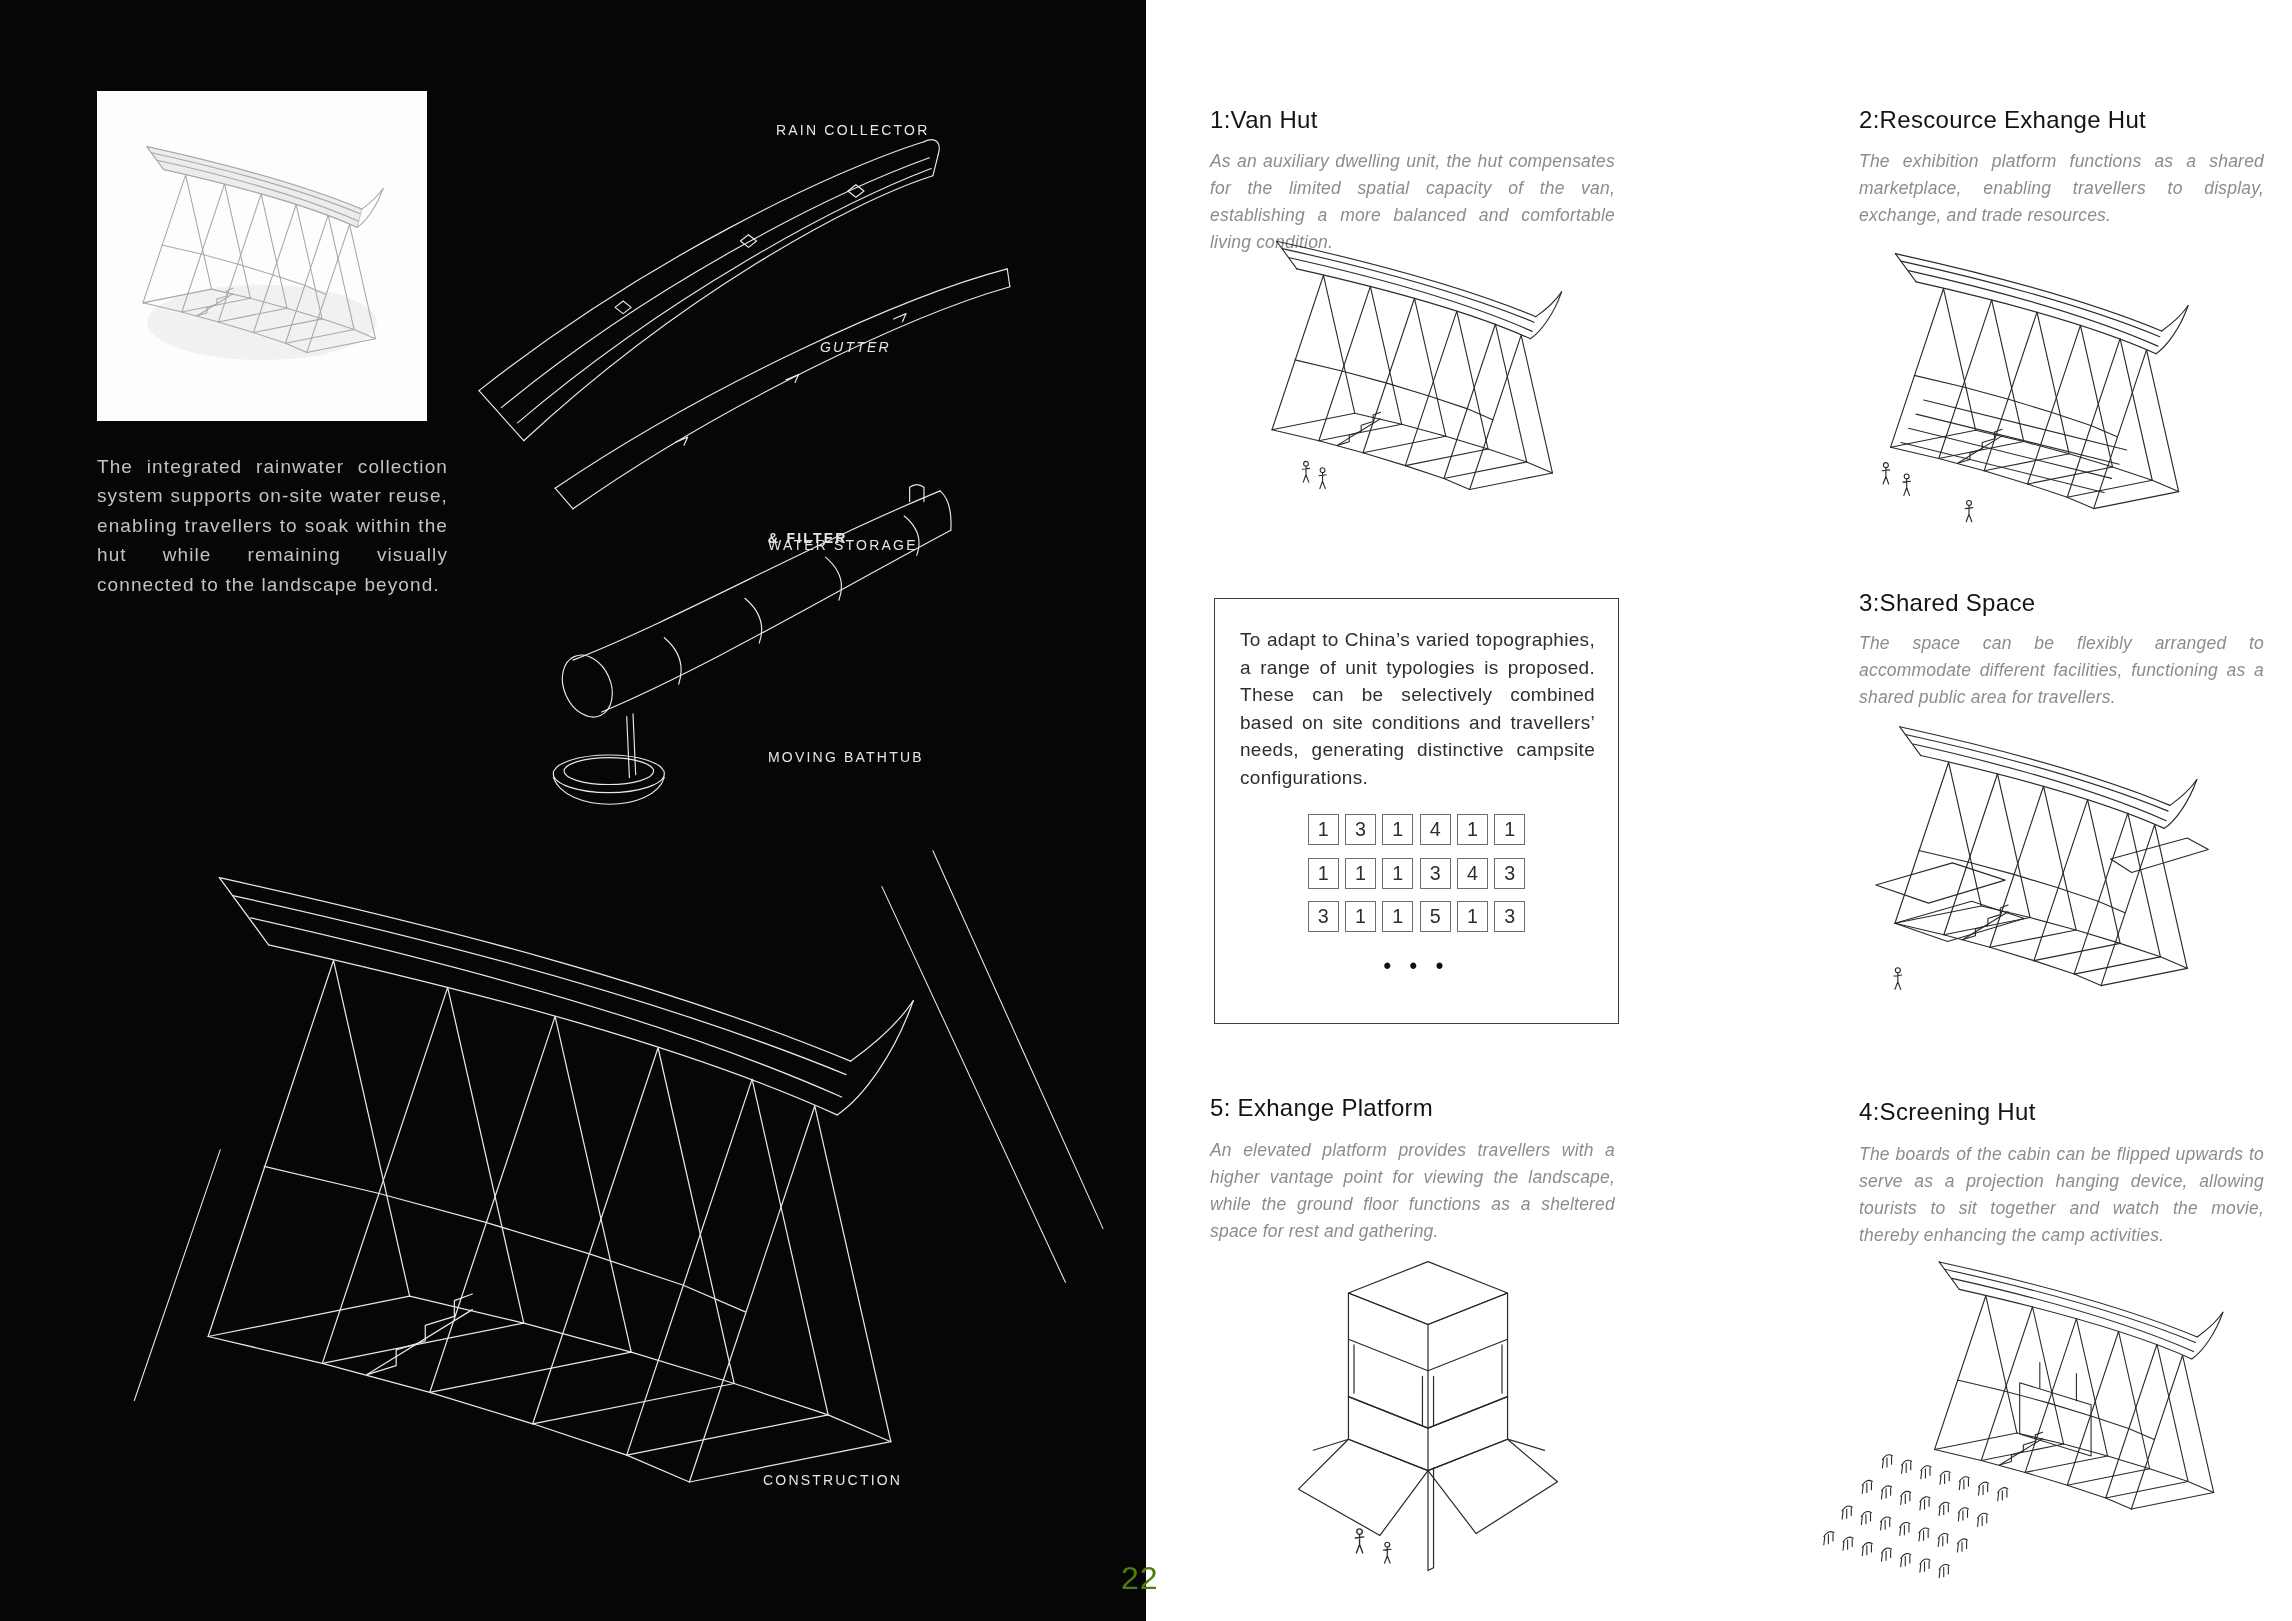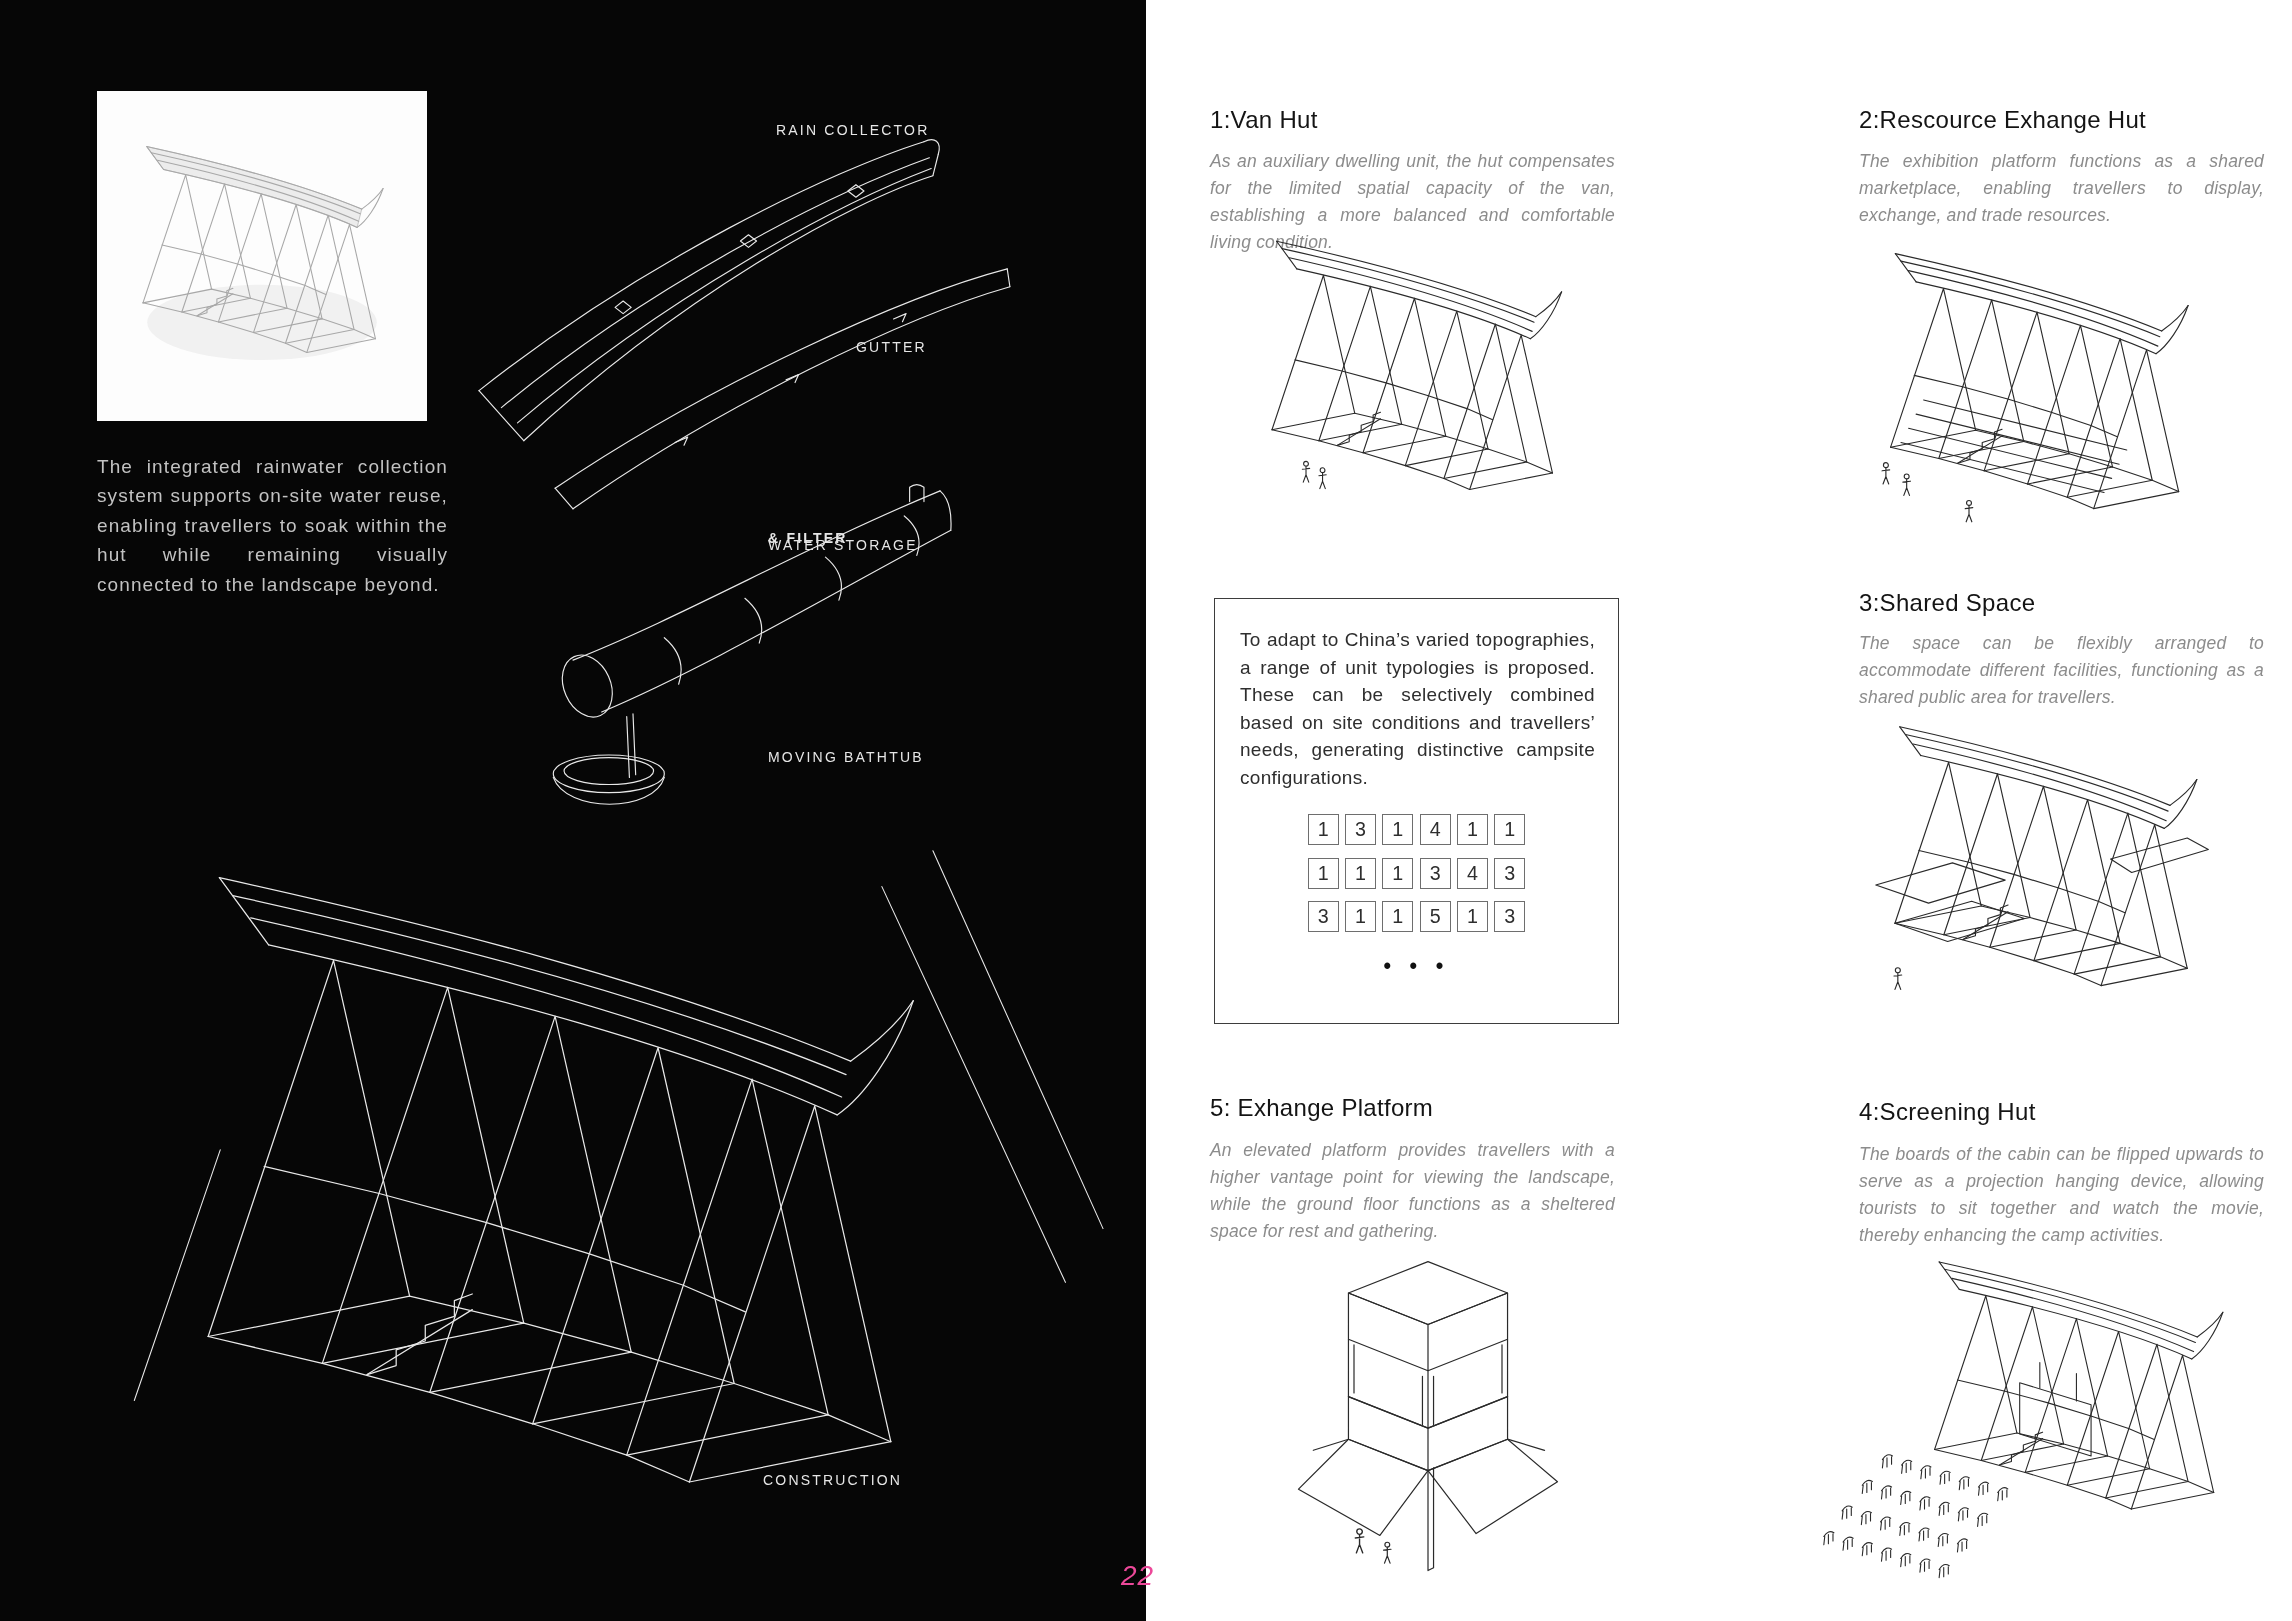--- a/index.html
+++ b/index.html
@@ -5,21 +5,21 @@
   html,body{margin:0;padding:0;background:#222;}
   .page{position:relative;width:2293px;height:1621px;background:#ffffff;overflow:hidden;
         font-family:"Liberation Sans","DejaVu Sans",sans-serif;}
   .black-panel{position:absolute;left:0;top:0;width:1146px;height:1621px;background:#060606;}
   .white-panel{position:absolute;left:1146px;top:0;width:1146px;height:1621px;background:#ffffff;}
   
   .thumb{position:absolute;left:97px;top:91px;width:330px;height:330px;background:#fdfdfd;}
   .caption{position:absolute;left:97px;top:452px;width:351px;color:#c2c2c2;font-size:19px;
            line-height:1.55;letter-spacing:1.1px;text-align:justify;}
   .blk-label{position:absolute;color:#e6e6e6;font-size:14px;letter-spacing:2.2px;white-space:pre;}
-  .page-num{position:absolute;left:1121px;top:1560px;color:#ec4899;font-size:28px;letter-spacing:0.9px;z-index:5;font-style:italic;}
+  .page-num{position:absolute;left:1121px;top:1560px;color:#4d7c0f;font-size:32px;letter-spacing:0.9px;z-index:5;}
   
   .sec-title{position:absolute;color:#141414;font-size:24px;font-weight:400;letter-spacing:0.3px;}
   .sec-body{position:absolute;width:405px;color:#8c8c8c;font-size:17.5px;font-style:italic;
             line-height:1.55;text-align:justify;letter-spacing:0.2px;}
   .typ-box{position:absolute;left:1214px;top:598px;width:405px;height:426px;border:1.8px solid #3d3d3d;
            box-sizing:border-box;background:#fff;}
   .typ-text{margin:27px 23px 0 25px;color:#2e2e2e;font-size:19px;line-height:1.45;
             letter-spacing:0.3px;text-align:justify;}
   .typ-grid{margin-top:23px;display:flex;flex-direction:column;align-items:center;gap:12.5px;}
   .typ-row{display:flex;gap:6.3px;}
@@ -120,21 +120,21 @@
         <g stroke="#e8e8e8">
           <use href="#hutShape" transform="translate(170,880) scale(2.5)" stroke-width="0.55" fill="none"></use>
         </g>
         <g class="ln" stroke="#e8e8e8" stroke-width="1.2">
           <path d="M985,990 L1190,1432 M1042,950 L1232,1372 M246,1284 L150,1564"></path>
         </g>
       </svg>
     </div>
 
     <div class="blk-label" style="left:776px;top:122px;">RAIN COLLECTOR</div>
-    <div class="blk-label" style="left:856px;top:339px;">GUTTER</div>
+    <div class="blk-label" style="left:820px;top:339px;font-style:italic;">GUTTER</div>
     <div class="blk-label" style="left:768px;top:537px;">WATER STORAGE</div>
     <div class="blk-label" style="left:768px;top:530px;font-weight:bold;">&amp; FILTER</div>
     <div class="blk-label" style="left:768px;top:749px;">MOVING BATHTUB</div>
     <div class="blk-label" style="left:763px;top:1472px;">CONSTRUCTION</div>
   </div>
 
   <div class="white-panel">
 
     <div class="sec-title" style="left:64px;top:106px;">1:Van Hut</div>
     <div class="sec-body" style="left:64px;top:148px;">As an auxiliary dwelling unit, the hut compensates for the limited spatial capacity of the van, establishing a more balanced and comfortable living condition.</div>

